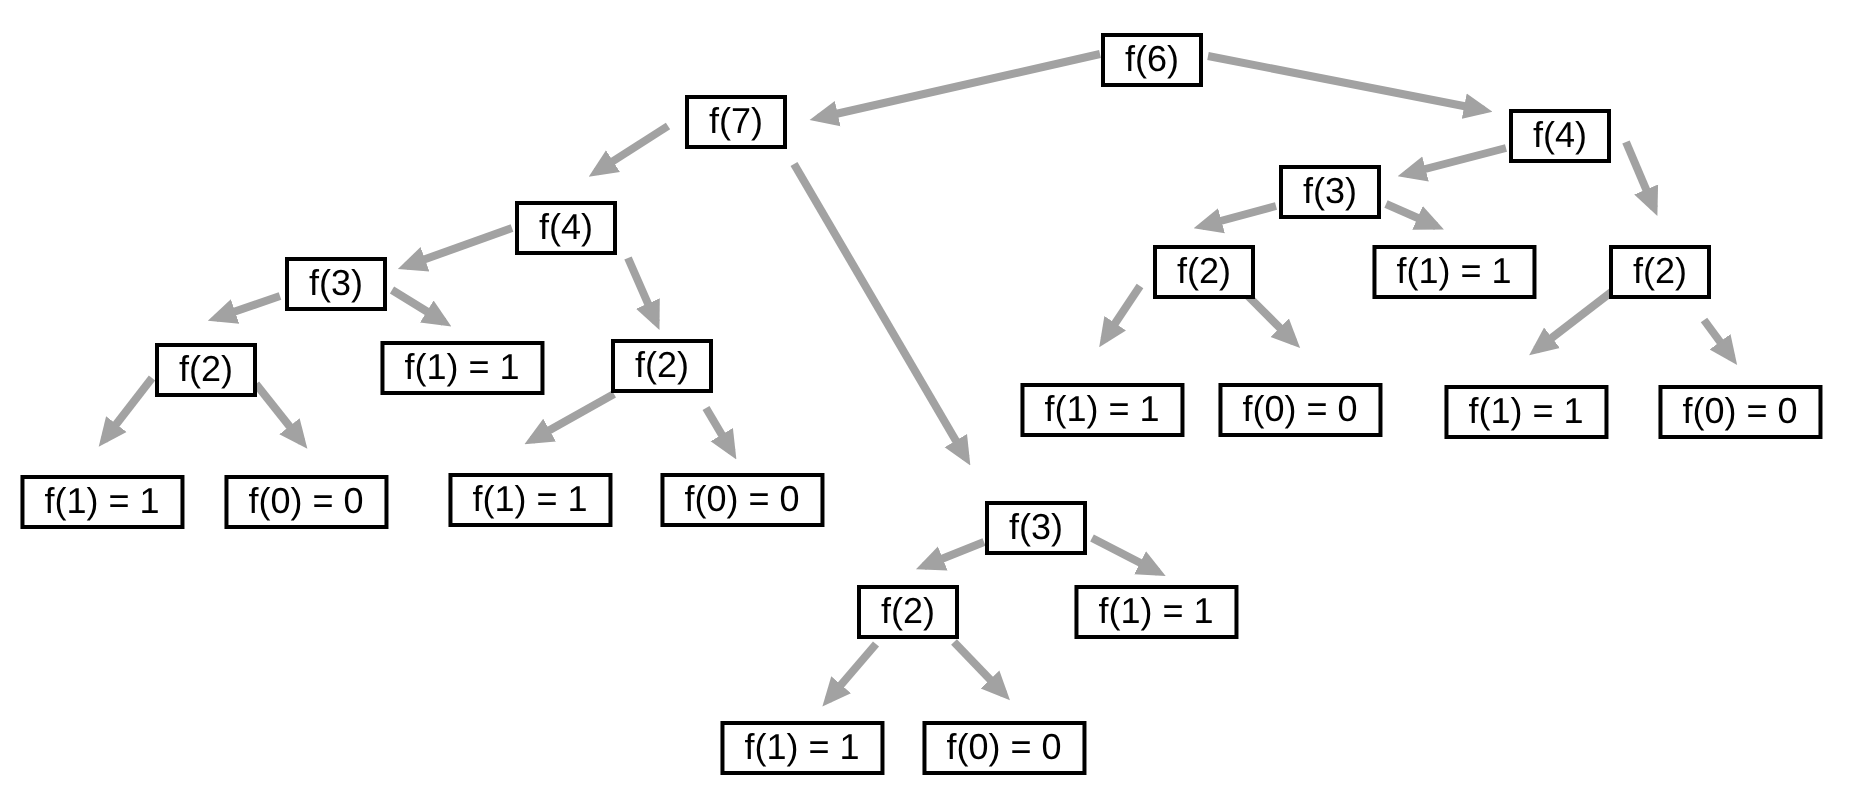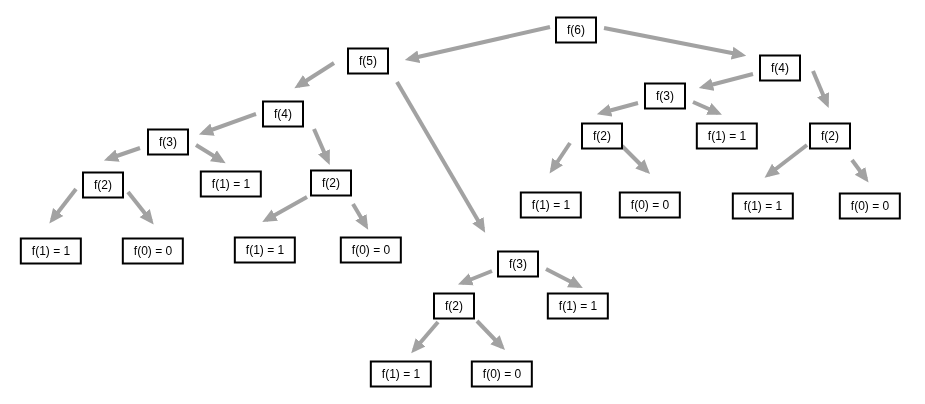--- a/index.html
+++ b/index.html
@@ -25,21 +25,21 @@
   .edges line {
     stroke: #a2a2a2;
     stroke-width: 4;
   }
   .node {
     position: absolute;
     transform: translate(-50%, -50%);
     background: #ffffff;
     border: 2px solid #000000;
     color: #000000;
-    font-size: 12px;
+    font-size: 18px;
     line-height: 17px;
     padding: 3px 10px;
     white-space: nowrap;
     text-align: center;
   }
 </style>
 </head>
 <body>
 
 <div class="canvas">
@@ -70,21 +70,21 @@
     <line x1="813" y1="71" x2="827" y2="104" marker-end="url(#arrow)"></line>
     <line x1="638" y1="103" x2="601" y2="113" marker-end="url(#arrow)"></line>
     <line x1="693" y1="102" x2="718" y2="113" marker-end="url(#arrow)"></line>
     <line x1="570" y1="143" x2="552" y2="170" marker-end="url(#arrow)"></line>
     <line x1="622" y1="146" x2="647" y2="171" marker-end="url(#arrow)"></line>
     <line x1="807" y1="145" x2="768" y2="175" marker-end="url(#arrow)"></line>
     <line x1="852" y1="160" x2="866" y2="179" marker-end="url(#arrow)"></line>
   </svg>
 
   <div class="node" style="left:576px;top:30px">f(6)</div>
-  <div class="node" style="left:368px;top:61px">f(5)</div>
+  <div class="node" style="left:368px;top:61px">f(7)</div>
   <div class="node" style="left:283px;top:114px">f(4)</div>
   <div class="node" style="left:168px;top:142px">f(3)</div>
   <div class="node" style="left:103px;top:185px">f(2)</div>
   <div class="node" style="left:51px;top:251px">f(1) = 1</div>
   <div class="node" style="left:153px;top:251px">f(0) = 0</div>
   <div class="node" style="left:231px;top:184px">f(1) = 1</div>
   <div class="node" style="left:331px;top:183px">f(2)</div>
   <div class="node" style="left:265px;top:250px">f(1) = 1</div>
   <div class="node" style="left:371px;top:250px">f(0) = 0</div>
   <div class="node" style="left:518px;top:264px">f(3)</div>

